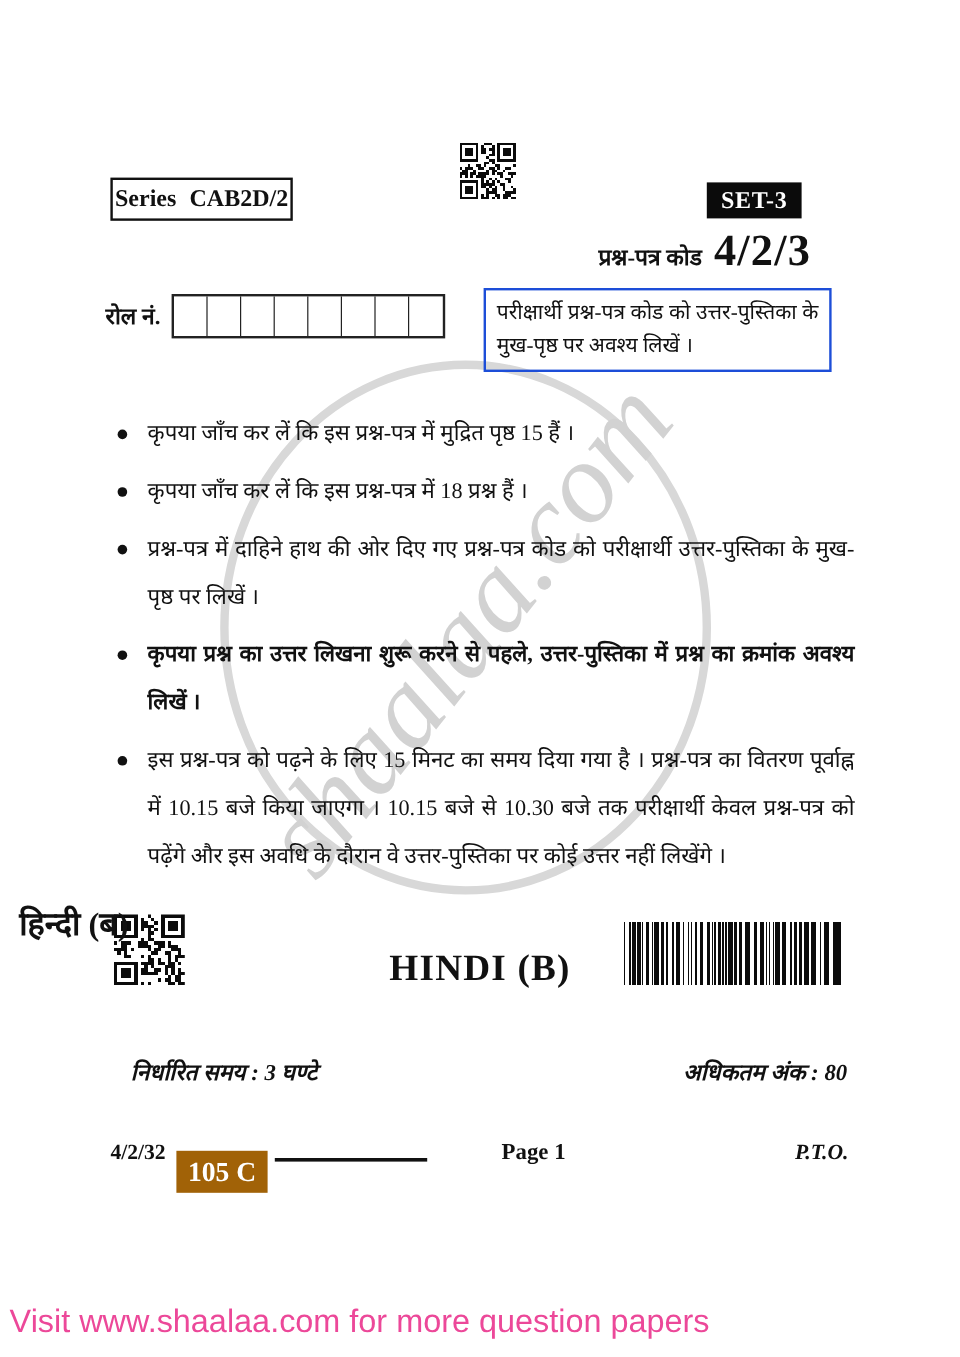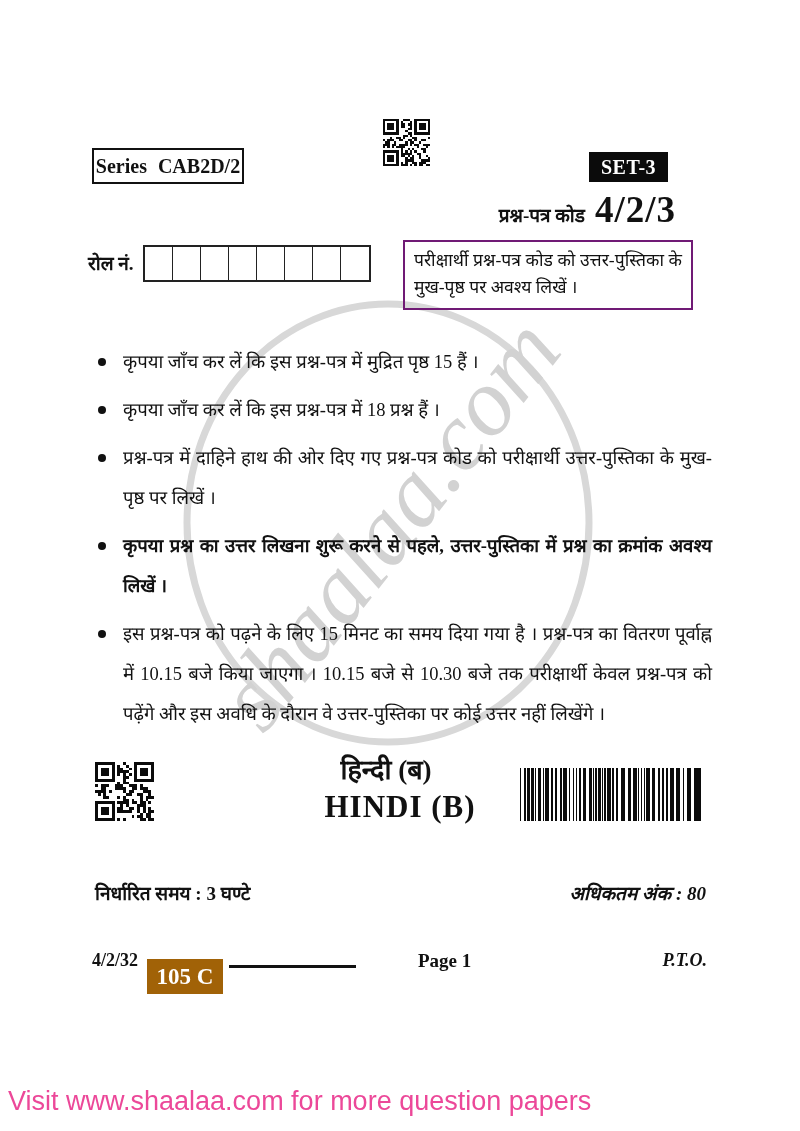--- a/index.html
+++ b/index.html
@@ -61,21 +61,21 @@
     display: flex; border: 2px solid #222; height: 37px;
   }
   .roll-cell {
     width: 28px; height: 100%;
     border-right: 1.5px solid #222;
   }
   .roll-cell:last-child { border-right: none; }
 
   .code-note-box {
     position: absolute; left: 403px; top: 240px; width: 290px;
-    border: 2px solid #701a75;
+    border: 2px solid #1d4ed8;
     padding: 5px 9px 7px 9px;
     font-size: 17.5px; line-height: 27px;
     text-align: justify;
   }
 
   
   .instructions {
     position: absolute; left: 98px; top: 342px; width: 614px;
     list-style: none;
   }
@@ -91,36 +91,36 @@
     background: #111; margin-top: 16px;
   }
   .instruction-item.bold { font-weight: bold; }
 
   
   .qr-bottom {
     position: absolute; left: 95px; top: 762px;
     width: 59px; height: 59px;
   }
   .subject-hi {
-    position: absolute; left: 4px; top: 750px; width: 764px;
-    text-align: center; font-size: 27px; font-weight: bold;
+    position: absolute; left: 16px; top: 750px; width: 764px;
+    font-size: 27px; font-weight: bold;
   }
   .subject-en {
     position: absolute; left: 0; top: 789px; width: 800px;
     text-align: center; font-size: 31px; font-weight: bold; letter-spacing: 1px;
   }
   .barcode {
     position: absolute; left: 520px; top: 768px;
     width: 181px; height: 53px;
   }
 
   
   .time-label {
-    position: absolute; left: 95px; top: 880px;
-    font-size: 19px; font-weight: bold; 
+    position: absolute; left: 109px; top: 880px;
+    font-size: 19px; font-weight: bold; font-style: italic;
   }
   .marks-label {
     position: absolute; right: 94px; top: 880px;
     font-size: 19px; font-weight: bold; font-style: italic;
   }
 
   
   .footer-paper-no {
     position: absolute; left: 92px; top: 950px;
     font-size: 18px; font-weight: bold;

